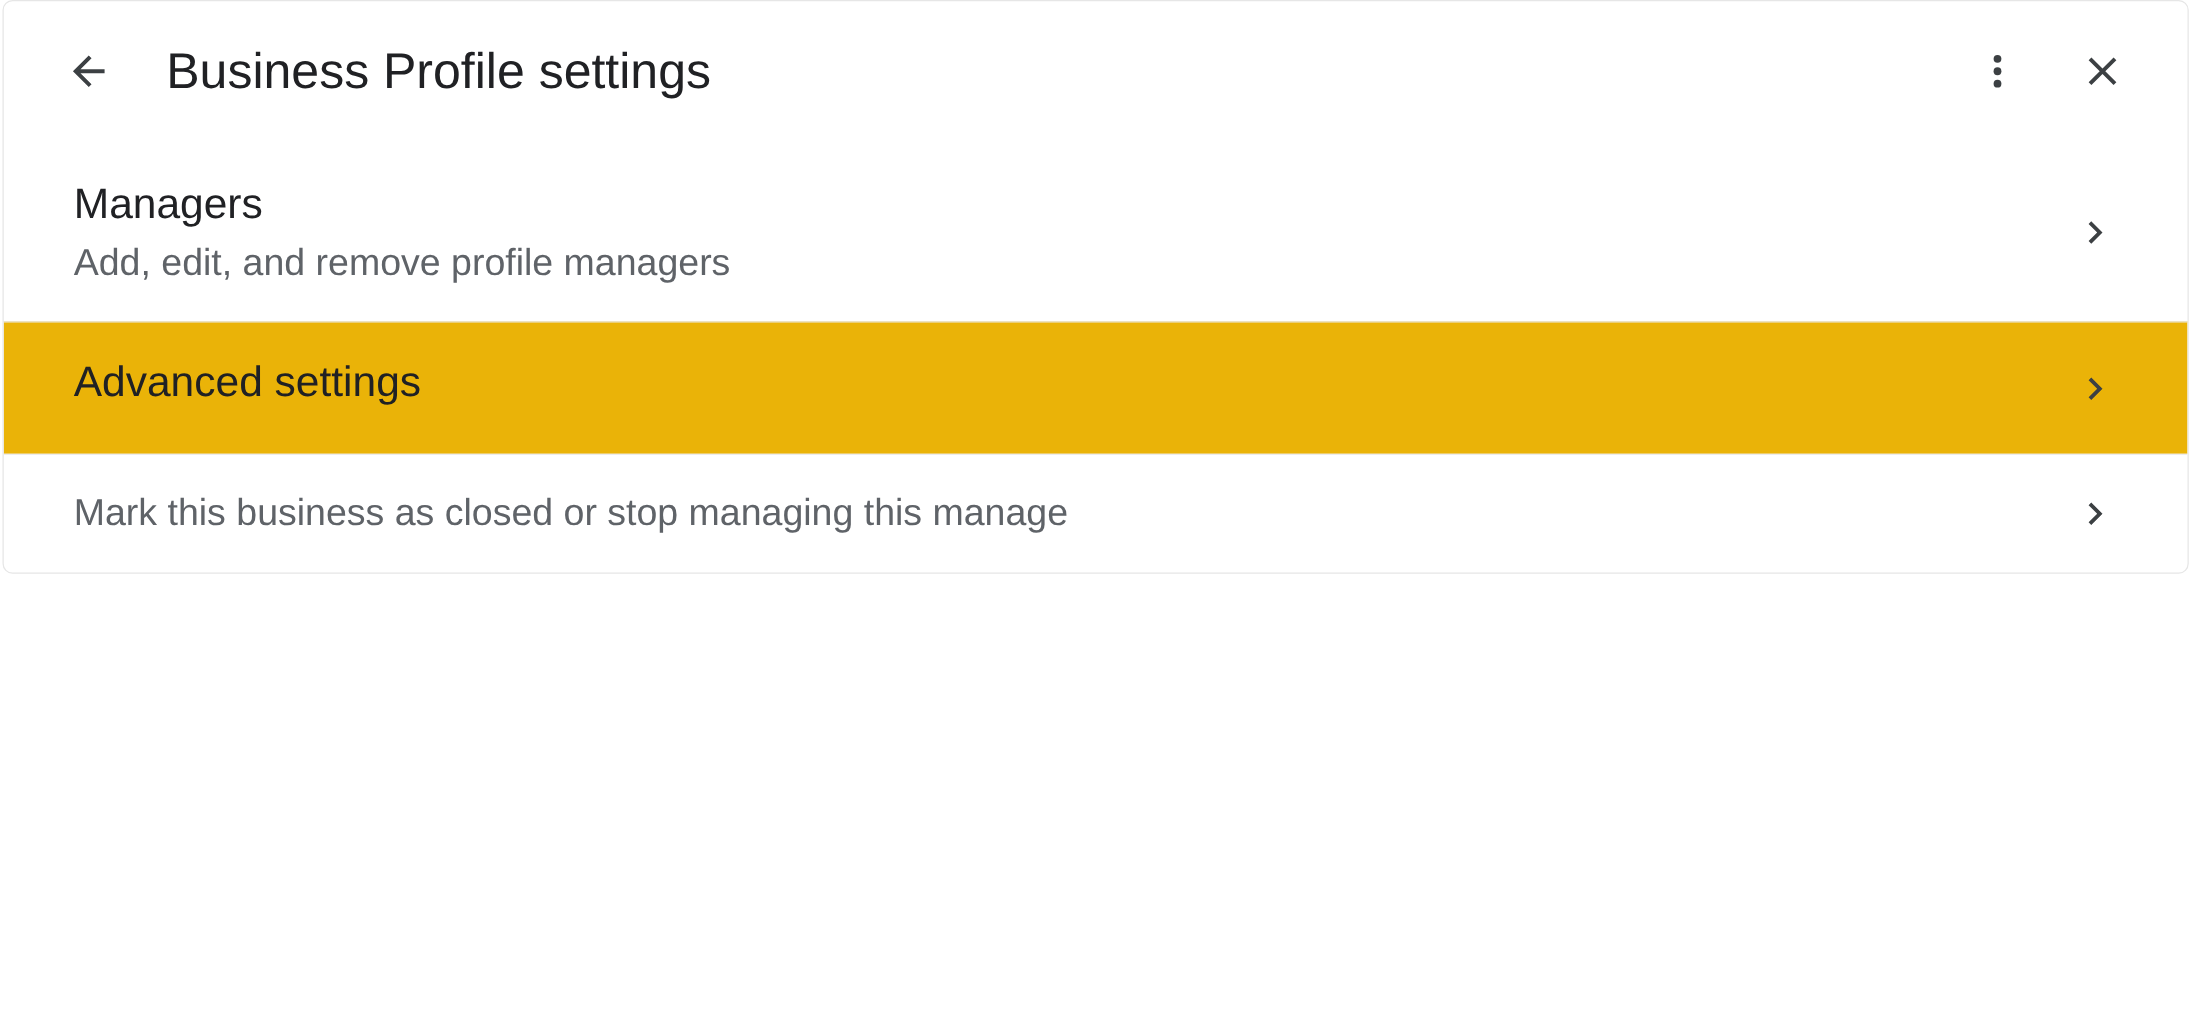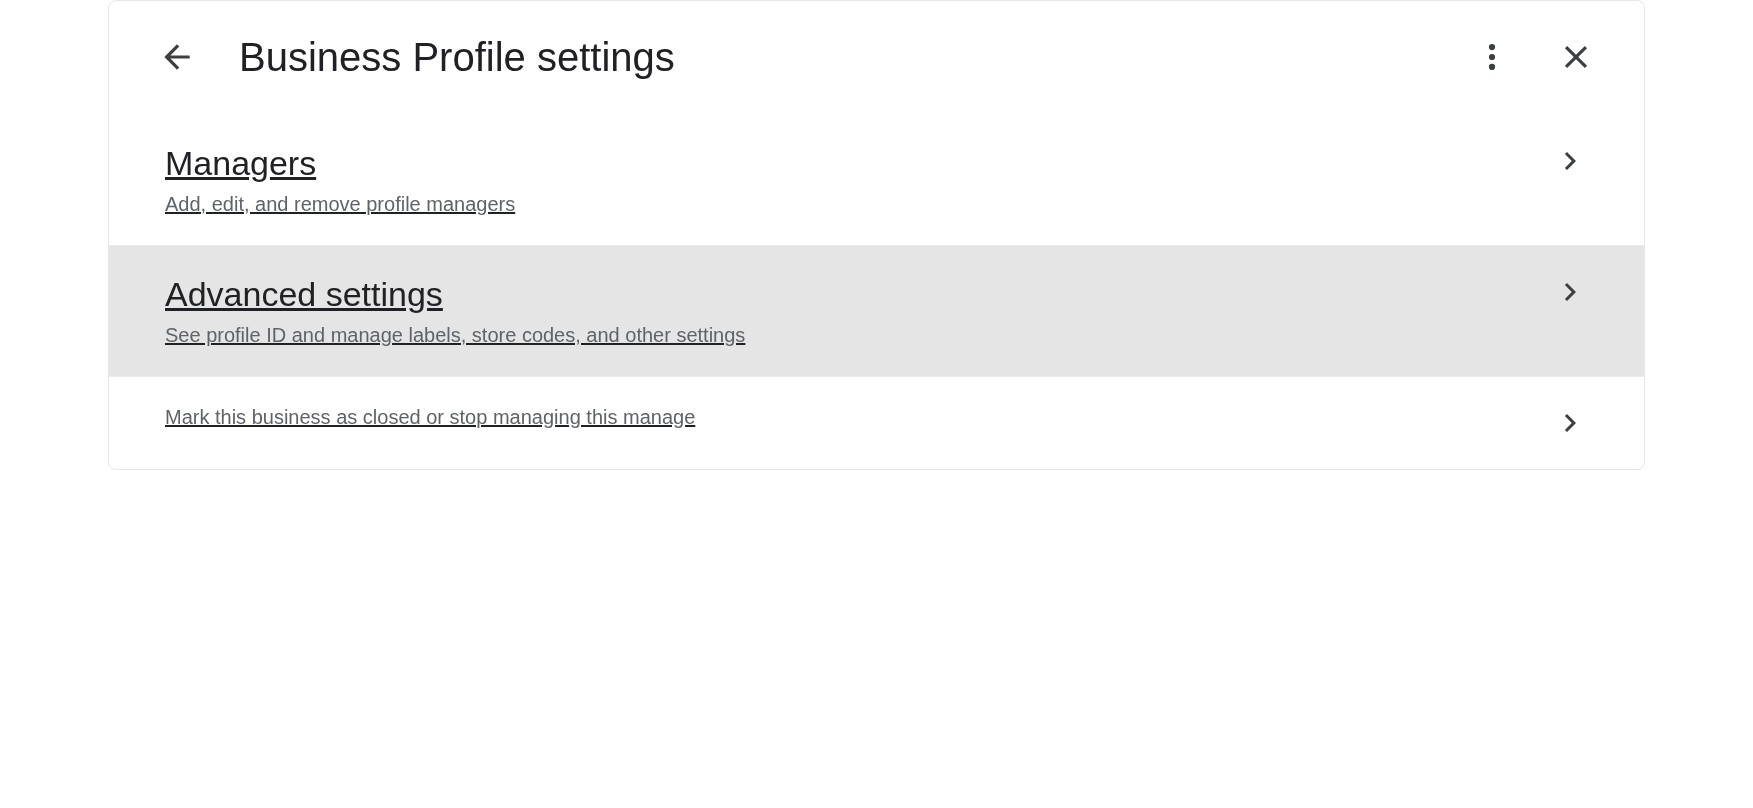--- a/index.html
+++ b/index.html
@@ -6,21 +6,21 @@
     margin: 0;
     padding: 0;
     width: 1753px;
     height: 808px;
     font-family: Arial, "Helvetica Neue", Helvetica, sans-serif;
     background: #fff;
     color: #202124;
   }
   .panel {
     box-sizing: border-box;
-    width: 1537px;
+    width: 1749px;
     margin: 0 auto;
     border: 1px solid #e6e6e6;
     border-radius: 8px;
     overflow: hidden;
     background: #fff;
   }
   .header {
     display: flex;
     align-items: center;
     padding: 24px 36px 26px 36px;
@@ -43,45 +43,44 @@
     color: #202124;
     margin-left: 30px;
     flex: 0 0 auto;
   }
   .spacer { flex: 1 1 auto; }
   .list {
     padding: 0;
   }
   .list-item {
     display: flex;
-    align-items: flex-start;
+    align-items: center;
     padding: 28px 56px 28px 56px;
     cursor: pointer;
     border-top: 1px solid #ececec;
-    text-decoration: underline;
   }
   .list-item:first-child {
     border-top: none;
   }
   .list-item.highlight {
-    background: #e5e5e5;
+    background: #eab308;
   }
   .item-text {
     flex: 1 1 auto;
     min-width: 0;
   }
   .item-title {
     font-size: 34px;
     font-weight: 400;
     color: #202124;
     line-height: 1.2;
     margin-bottom: 8px;
   }
   .item-desc {
-    font-size: 20px;
+    font-size: 30px;
     font-weight: 400;
     color: #5f6368;
     line-height: 1.25;
   }
   .chevron {
     flex: 0 0 auto;
     margin-left: 24px;
   }
   svg { display:block; }
 </style>
@@ -127,21 +126,20 @@
       <span class="chevron">
         <svg width="36" height="36" viewBox="0 0 24 24">
             <path d="M8.59 16.59 13.17 12 8.59 7.41 10 6l6 6-6 6-1.41-1.41z" fill="#3c4043"></path>
           </svg>
       </span>
     </div>
 
     <div class="list-item highlight">
       <div class="item-text">
         <div class="item-title">Advanced settings</div>
-        <div class="item-desc">See profile ID and manage labels, store codes, and other settings</div>
       </div>
       <span class="chevron">
         <svg width="36" height="36" viewBox="0 0 24 24">
             <path d="M8.59 16.59 13.17 12 8.59 7.41 10 6l6 6-6 6-1.41-1.41z" fill="#3c4043"></path>
           </svg>
       </span>
     </div>
 
     <div class="list-item">
       <div class="item-text">

